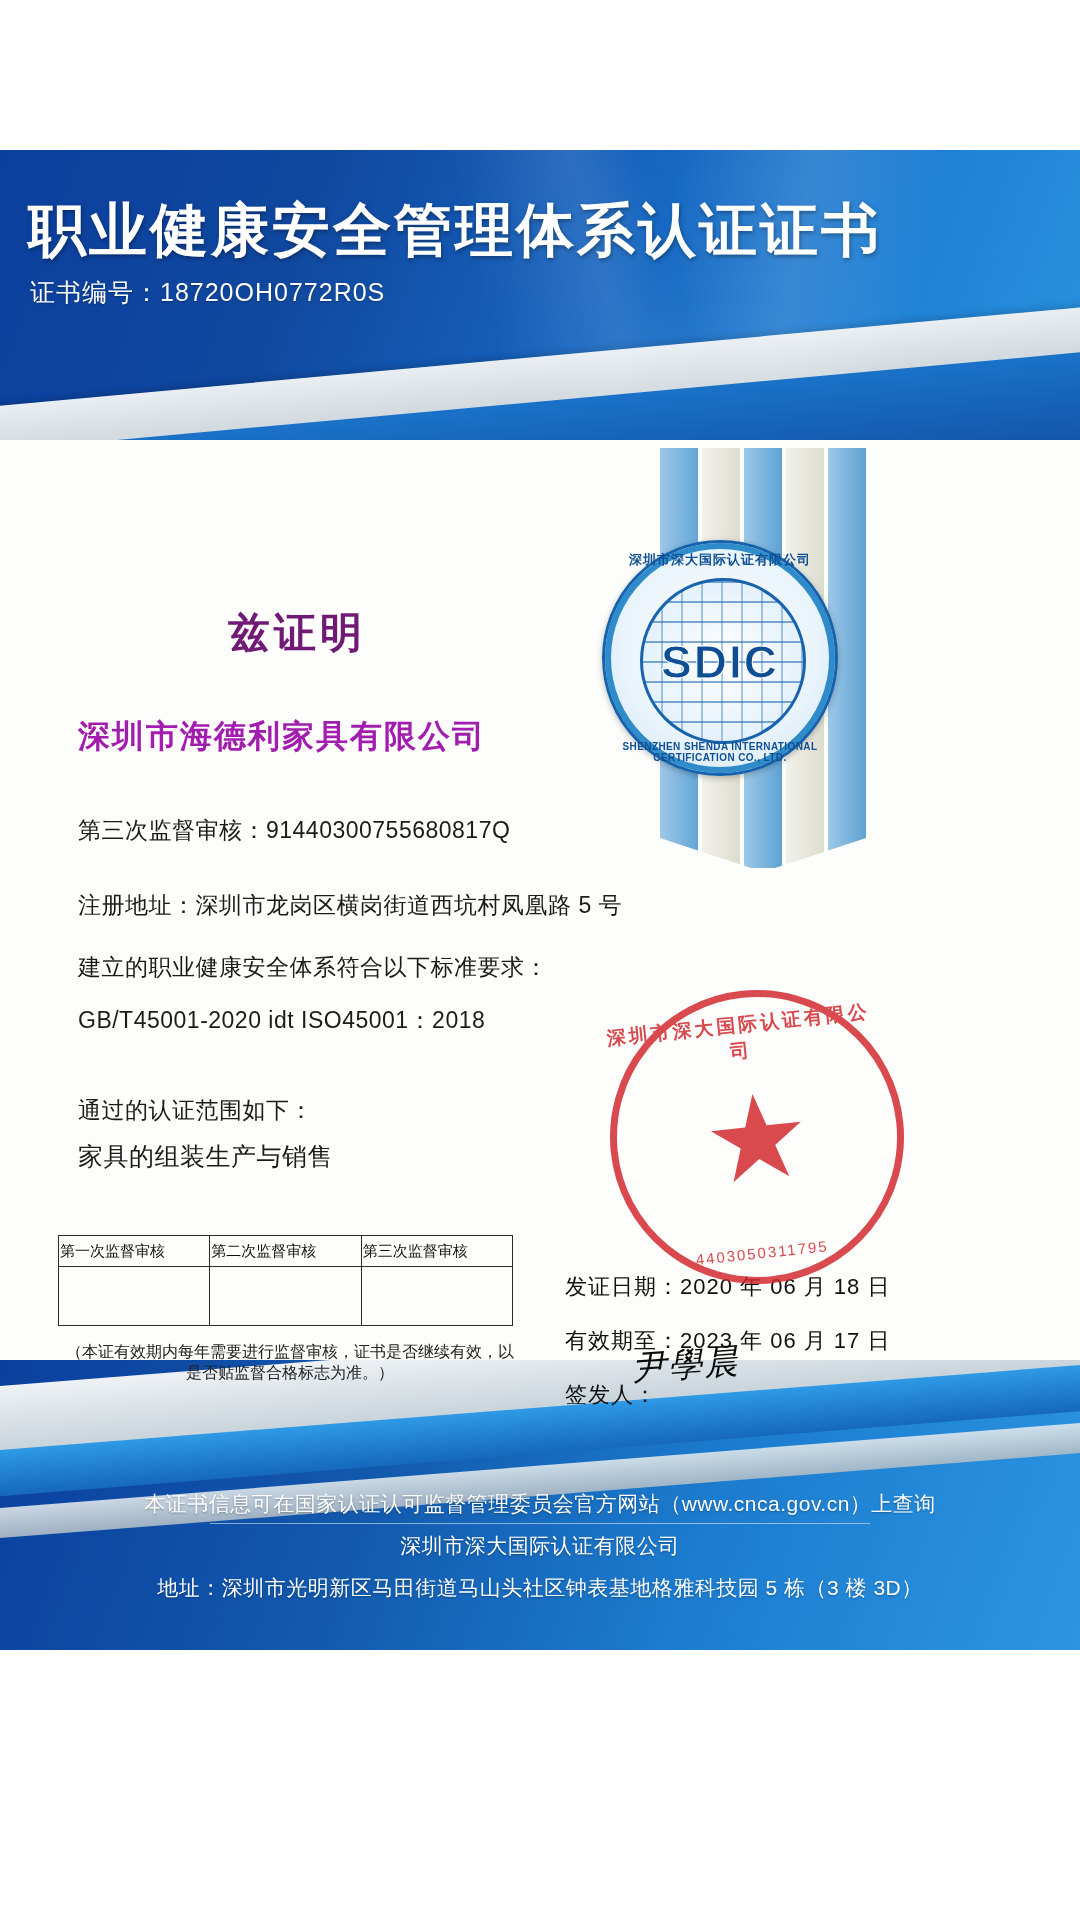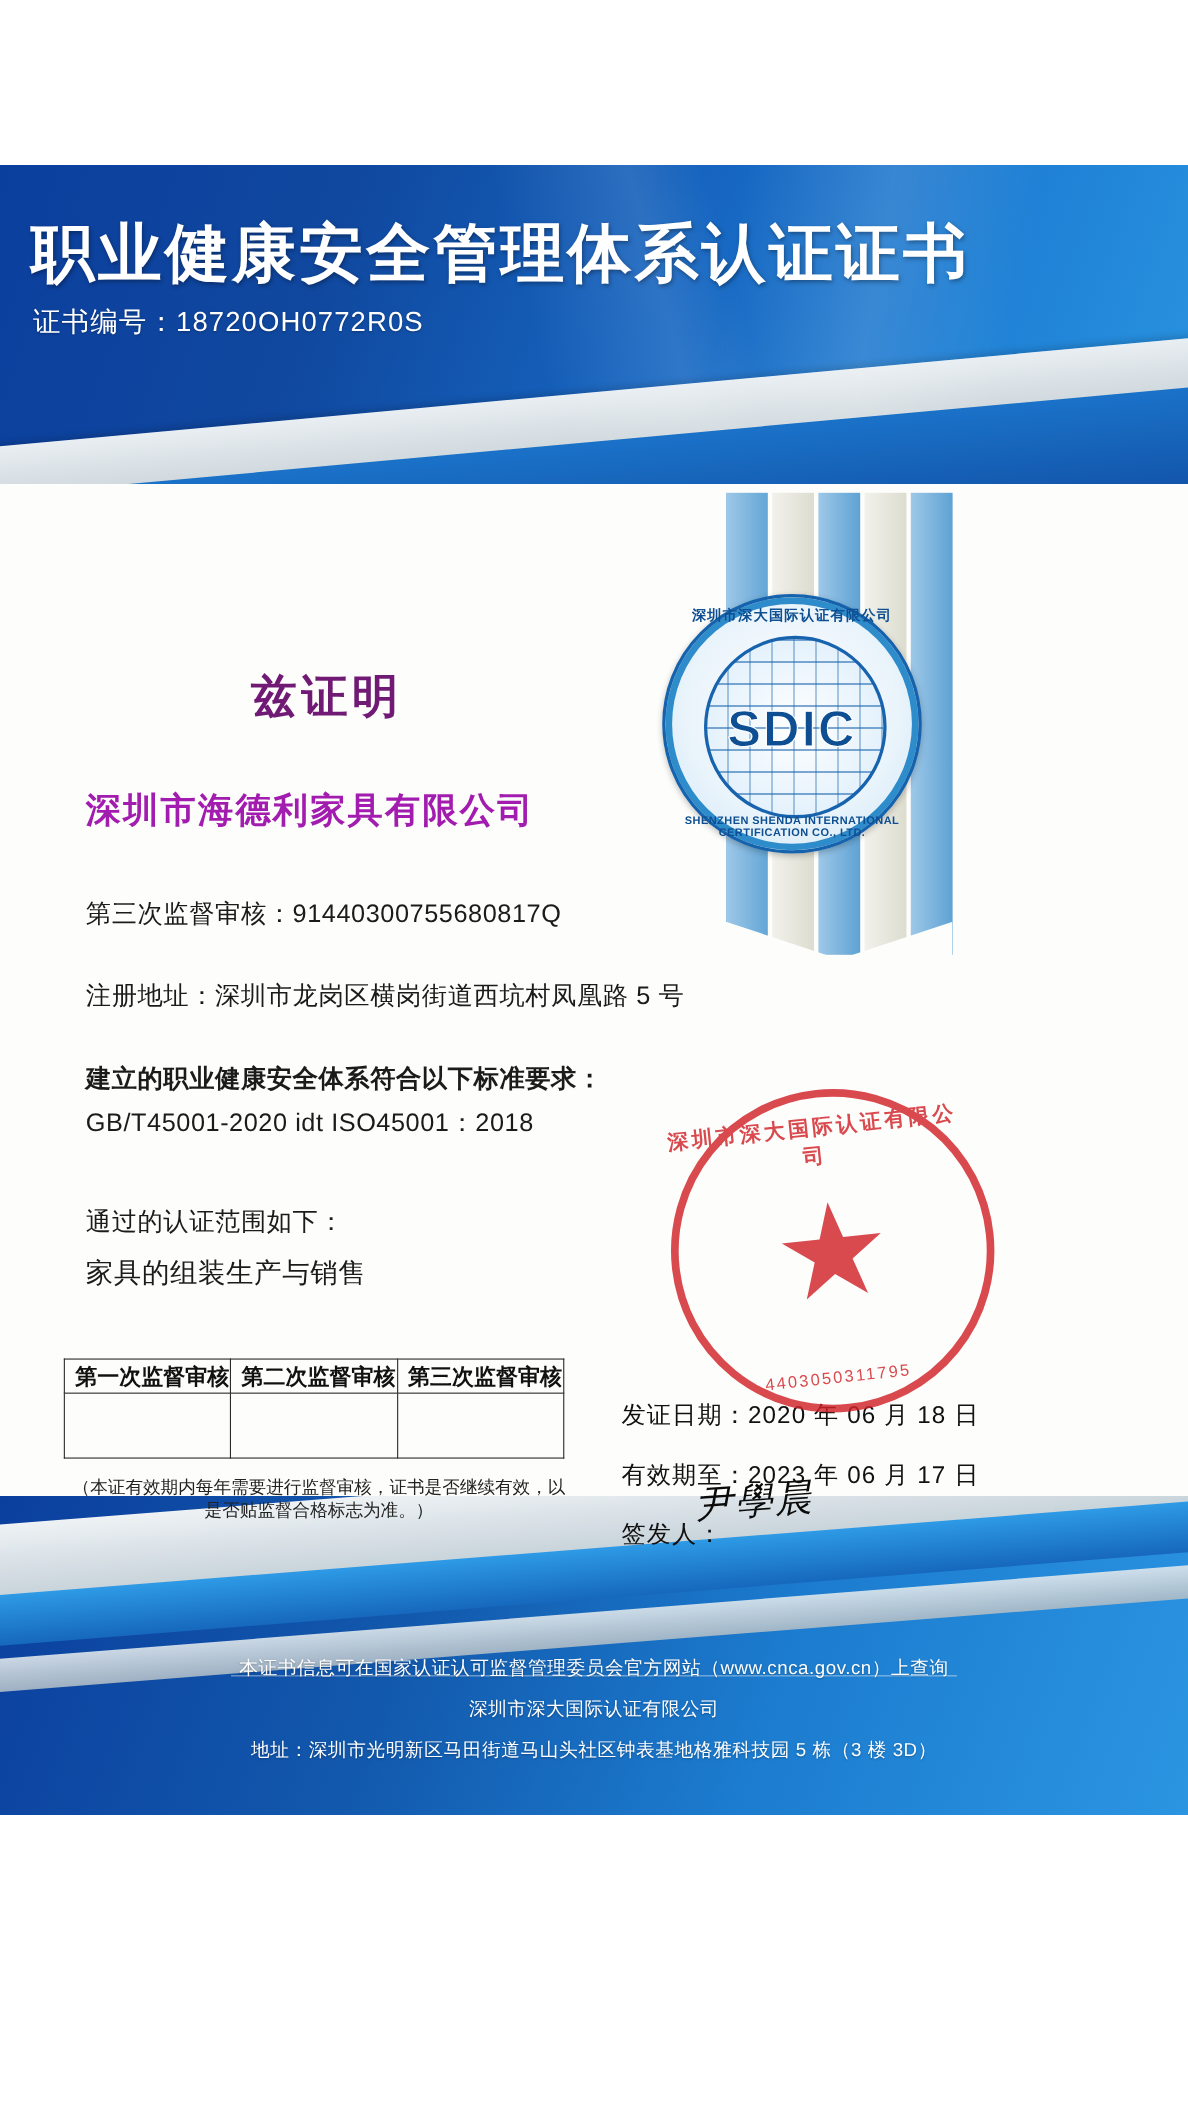--- a/index.html
+++ b/index.html
@@ -65,21 +65,21 @@
   .company{
     position:absolute;left:78px;top:275px;
     font-size:32px;font-weight:bold;color:#a21caf;letter-spacing:2px;
   }
   .line{
     position:absolute;left:78px;
     font-size:23px;color:#1b1b1b;letter-spacing:.5px;
   }
   .l-credit{top:375px;}
   .l-address{top:450px;}
-  .l-std-title{top:525px;font-weight:bold;}
+  .l-std-title{top:512px;}
   .l-std-value{top:565px;}
   .l-scope-title{top:655px;}
   .l-scope-value{top:700px;font-size:25px;}
 
   
   .ribbon{position:absolute;left:650px;top:298px;width:240px;height:430px;z-index:2;}
   .ribbon .strip{position:absolute;top:0;width:38px;height:420px;}
   .ribbon .s1{left:10px;background:linear-gradient(90deg,#9ec8e8,#63a6d6);}
   .ribbon .s2{left:52px;background:linear-gradient(90deg,#f2f2ec,#dcdccf);}
   .ribbon .s3{left:94px;background:linear-gradient(90deg,#9ec8e8,#5ea2d4);}
@@ -115,22 +115,22 @@
   }
   .emblem .arc-top{top:8px;font-size:13px;letter-spacing:1px;}
   .emblem .arc-bot{bottom:10px;font-size:10px;letter-spacing:.4px;}
 
   
   .audit-table{
     position:absolute;left:58px;top:1085px;width:455px;
     border-collapse:collapse;z-index:4;
   }
   .audit-table th,.audit-table td{
-    border:1px solid #2a2a2a;height:28px;text-align:right;
-    font-size:20px;color:#111;font-weight:bold;
+    border:1px solid #2a2a2a;height:28px;text-align:left;
+    font-size:15px;color:#111;font-weight:normal;
   }
   .audit-table td{height:56px;}
   .audit-note{
     position:absolute;left:60px;top:1192px;width:460px;text-align:center;
     font-size:16px;color:#222;z-index:4;
   }
 
   
   .issue{position:absolute;left:565px;top:1122px;z-index:5;}
   .issue div{font-size:22px;color:#111;margin-bottom:24px;letter-spacing:1px;}
@@ -179,21 +179,21 @@
     transform:rotate(-4.5deg);
   }
   .footer .band3{
     position:absolute;left:-40px;top:104px;width:1200px;height:30px;
     background:linear-gradient(180deg,#dfe7ec,#aebcc6);
     transform:rotate(-4.5deg);opacity:.9;
   }
   .foot-text{
     position:absolute;left:0;bottom:34px;width:1080px;text-align:center;color:#fff;z-index:3;
   }
-  .foot-text div{font-size:17px;margin-bottom:14px;letter-spacing:.5px;text-shadow:0 1px 2px rgba(0,0,0,.3);}
+  .foot-text div{font-size:21px;margin-bottom:14px;letter-spacing:.5px;text-shadow:0 1px 2px rgba(0,0,0,.3);}
   .foot-rule{
     position:absolute;left:210px;bottom:126px;width:660px;height:1px;background:rgba(255,255,255,.5);z-index:3;
   }
 </style>
 </head>
 <body>
 
 <div class="page">
   <div class="cert">
 

